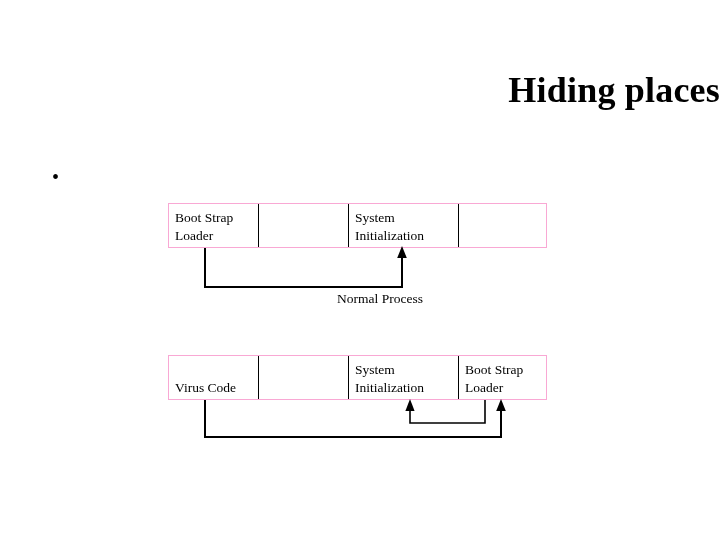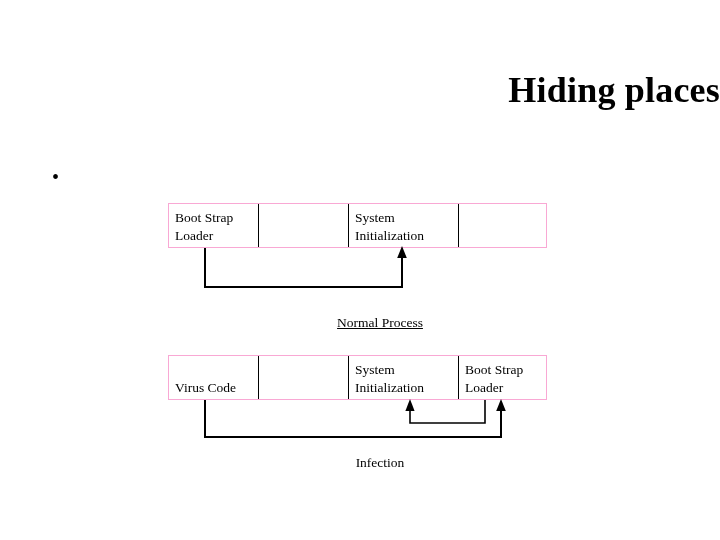--- a/index.html
+++ b/index.html
@@ -105,21 +105,21 @@
   }
 
   
   .diagram-caption {
     position: absolute;
     text-align: center;
     font-size: 13.5px;
     line-height: 18px;
     white-space: nowrap;
   }
-  #caption-normal { left: 260px; top: 314px; width: 240px; text-decoration: underline; }
+  #caption-normal { left: 260px; top: 290px; width: 240px; }
   #caption-infect { left: 260px; top: 454px; width: 240px; }
 </style>
 </head>
 <body>
 
 <div id="slide">
 
   <div id="slide-title">Hiding places</div>
 
   <div id="bullet-row">
@@ -164,15 +164,14 @@
   <svg class="arrow-svg" style="left:0px; top:0px;" width="720" height="540">
     <path class="arrow-path thin" d="M 485,400 L 485,423 L 410,423 L 410,409"></path>
     <polygon class="arrow-head" points="410,399 405.4,411 414.6,411"></polygon>
   </svg>
 
   <svg class="arrow-svg" style="left:0px; top:0px;" width="720" height="540">
     <path class="arrow-path" d="M 205,400 L 205,437 L 501,437 L 501,409"></path>
     <polygon class="arrow-head" points="501,399 496.2,411 505.8,411"></polygon>
   </svg>
 
-  <div id="caption-infect" class="diagram-caption">Infection</div>
 
 </div>
 
 </body></html>

